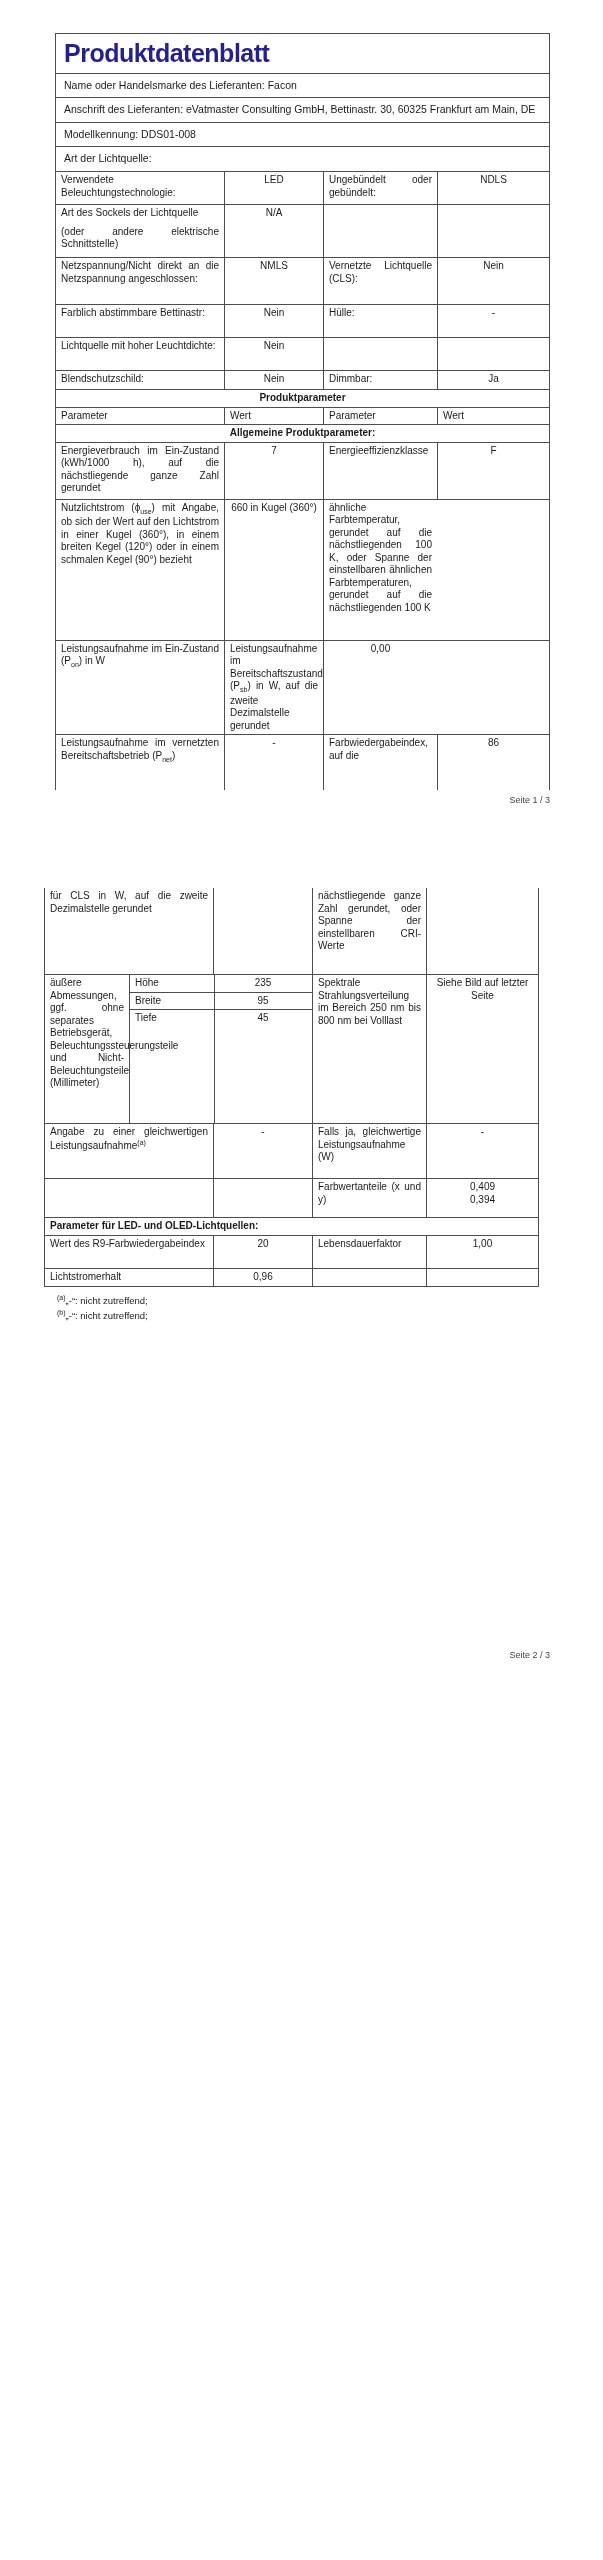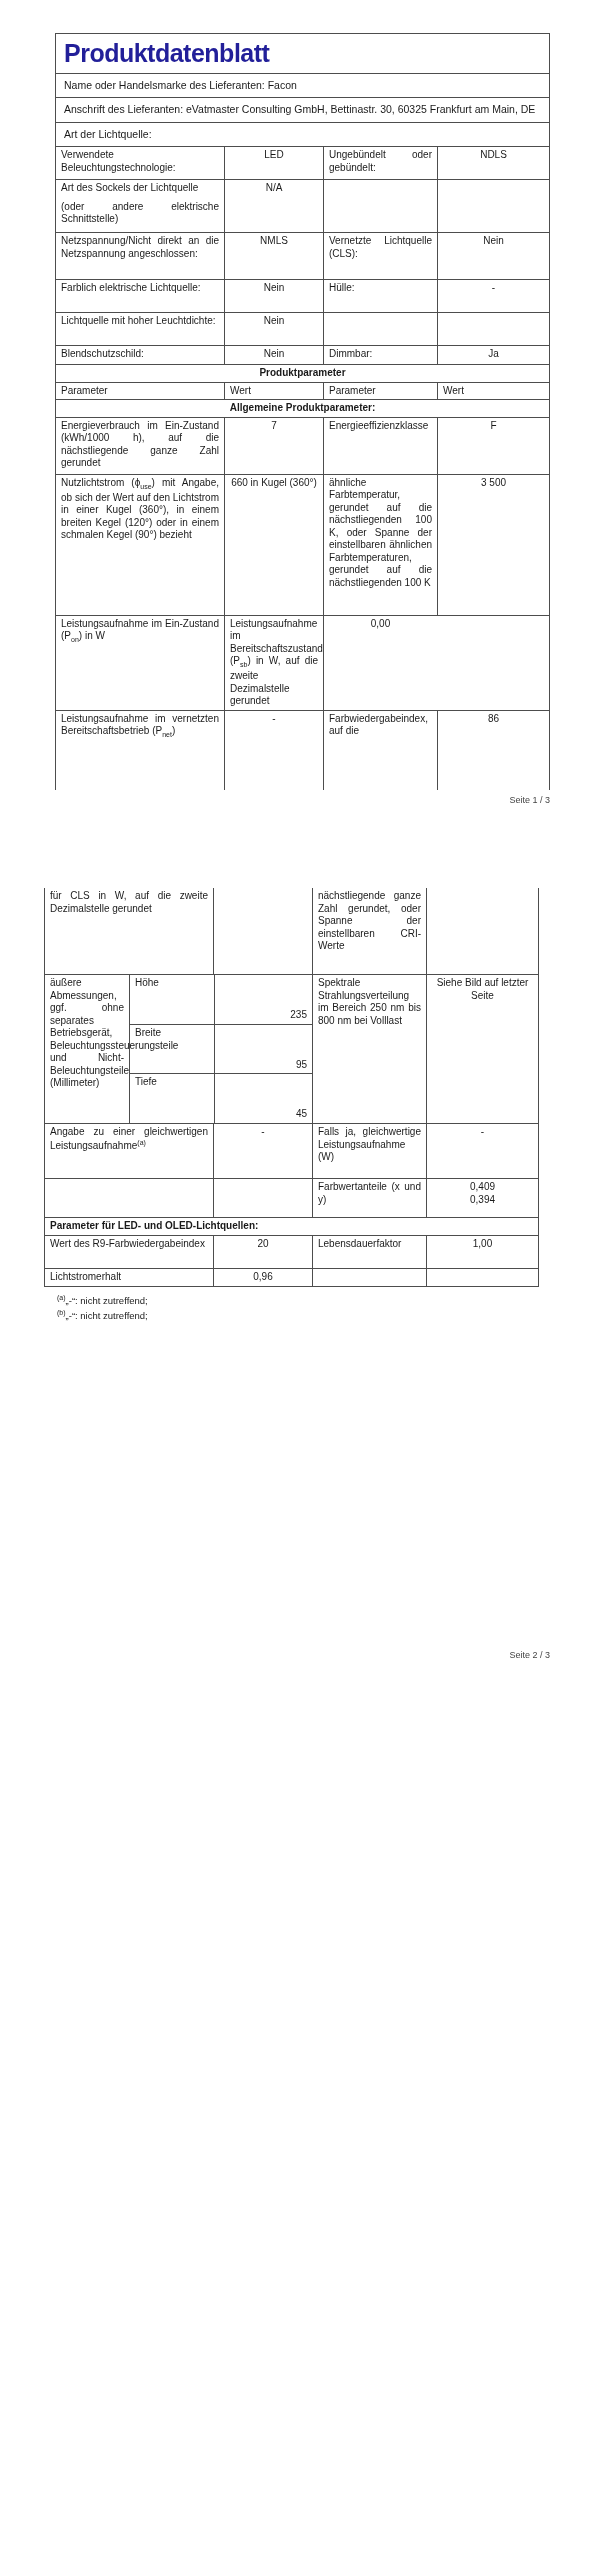--- a/index.html
+++ b/index.html
@@ -32,21 +32,21 @@
   sup{font-size:7px;}
   
   .rdim{display:grid;grid-template-columns:84px 183px 114px 1fr;border-top:1px solid var(--bc);}
   .rdim>.c{border-left:1px solid var(--bc);padding:2px 5px;box-sizing:border-box;}
   .rdim>.c:first-child{border-left:none;}
   .subwrap{position:relative;padding:0 !important;}
   .subwrap::before{content:'';position:absolute;left:84px;top:0;bottom:0;width:1px;background:var(--bc);}
   .dimrow{display:grid;grid-template-columns:84px 1fr;}
   .dimrow.bdr{border-bottom:1px solid var(--bc);}
   .dimrow .dn{padding:2px 5px;}
-  .dimrow .dv{padding:2px 5px;text-align:right;margin-top:32px;}
+  .dimrow .dv{padding:2px 5px;text-align:center;}
   
   .footnotes{margin:6px 0 0 2px;font-size:9.5px;line-height:1.5;}
   .fn sup{font-size:7px;}
   
   .pgfoot{position:absolute;right:53px;font-size:9px;color:#444;}
   
   .chart{position:absolute;left:65px;top:1845px;}
   .wm{position:absolute;color:rgba(140,140,140,0.32);font-size:14px;font-style:italic;
       transform:rotate(-30deg);pointer-events:none;}
 </style>
@@ -61,20 +61,24 @@
     </div>
 
     <div class="info-row">
       <span class="b">Name oder Handelsmarke des Lieferanten:</span>
       <span>Facon</span>
     </div>
     <div class="info-row">
       <span class="b">Anschrift des Lieferanten:</span>
       <span>eVatmaster Consulting GmbH, Bettinastr. 30, 60325 Frankfurt am Main, DE</span>
     </div>
+    <div class="info-row">
+      <span class="b">Modellkennung:</span>
+      <span>DDS01-008</span>
+    </div>
     <div class="info-row b">Art der Lichtquelle:</div>
 
     <div class="r4" style="min-height:32px">
       <div class="c p">Verwendete Beleuchtungstechnologie:</div>
       <div class="c v">LED</div>
       <div class="c p">Ungebündelt oder gebündelt:</div>
       <div class="c v">NDLS</div>
     </div>
     <div class="r4" style="min-height:52px">
       <div class="c p">
@@ -85,21 +89,21 @@
       <div class="c p"></div>
       <div class="c v"></div>
     </div>
     <div class="r4" style="min-height:46px">
       <div class="c p">Netzspannung/Nicht direkt an die Netzspannung angeschlossen:</div>
       <div class="c v">NMLS</div>
       <div class="c p">Vernetzte Lichtquelle (CLS):</div>
       <div class="c v">Nein</div>
     </div>
     <div class="r4" style="min-height:32px">
-      <div class="c p">Farblich elektrische Lichtquelle:</div>
+      <div class="c p">Farblich abstimmbare Bettinastr:</div>
       <div class="c v">Nein</div>
       <div class="c p">Hülle:</div>
       <div class="c v">-</div>
     </div>
     <div class="r4" style="min-height:32px">
       <div class="c p">Lichtquelle mit hoher Leuchtdichte:</div>
       <div class="c v">Nein</div>
       <div class="c p"></div>
       <div class="c v"></div>
     </div>
@@ -122,21 +126,20 @@
     <div class="r4" style="min-height:56px">
       <div class="c p">Energieverbrauch im Ein-Zustand (kWh/1000 h), auf die nächstliegende ganze Zahl gerundet</div>
       <div class="c v">7</div>
       <div class="c p">Energieeffizienzklasse</div>
       <div class="c v">F</div>
     </div>
     <div class="r4" style="min-height:140px">
       <div class="c p"><span>Nutzlichtstrom (ϕ</span><sub>use</sub><span>) mit Angabe, ob sich der Wert auf den Lichtstrom in einer Kugel (360°), in einem breiten Kegel (120°) oder in einem schmalen Kegel (90°) bezieht</span></div>
       <div class="c v">660 in Kugel (360°)</div>
       <div class="c p">ähnliche Farbtemperatur, gerundet auf die nächstliegenden 100 K, oder Spanne der einstellbaren ähnlichen Farbtemperaturen, gerundet auf die nächstliegenden 100 K</div>
-      <div class="c v">3 500</div>
     </div>
     <div class="r4" style="min-height:64px">
       <div class="c p"><span>Leistungsaufnahme im Ein-Zustand (P</span><sub>on</sub><span>) in W</span></div>
       <div class="c p"><span>Leistungsaufnahme im Bereitschaftszustand (P</span><sub>sb</sub><span>) in W, auf die zweite Dezimalstelle gerundet</span></div>
       <div class="c v">0,00</div>
     </div>
     <div class="r4" style="min-height:90px">
       <div class="c p"><span>Leistungsaufnahme im vernetzten Bereitschaftsbetrieb (P</span><sub>net</sub><span>)</span></div>
       <div class="c v">-</div>
       <div class="c p">Farbwiedergabeindex, auf die</div>

